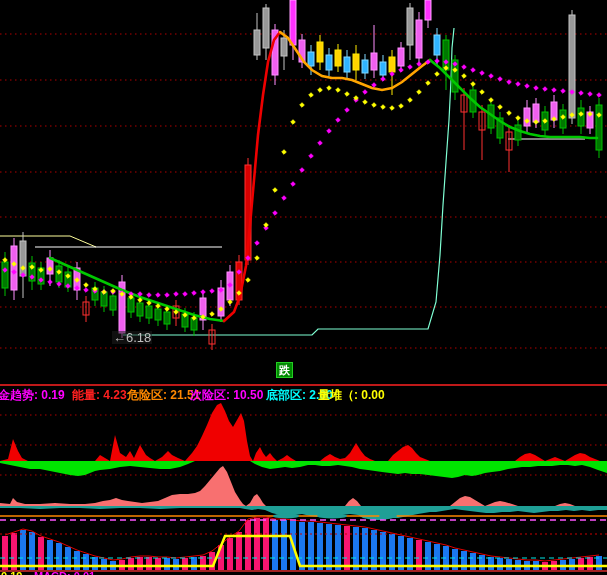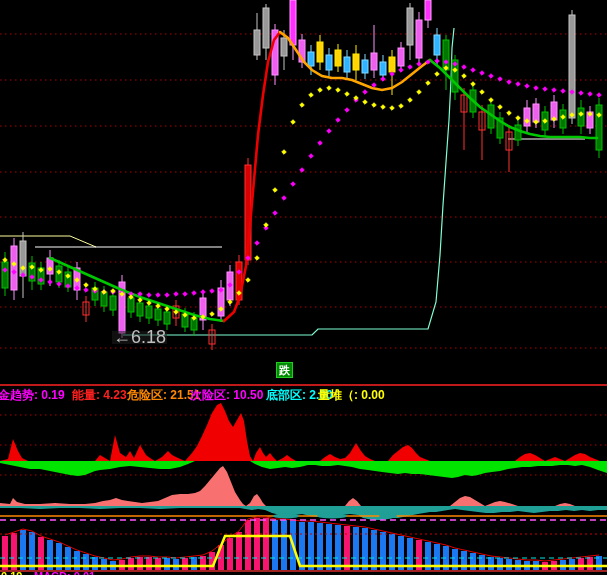--- a/index.html
+++ b/index.html
@@ -3,21 +3,21 @@
 <meta charset="utf-8">
 <style>
   html,body{margin:0;padding:0;background:#000;}
   .screen{position:relative;width:607px;height:575px;background:#000;overflow:hidden;
           font-family:"Liberation Sans", sans-serif;}
   .screen svg{position:absolute;left:0;top:0;}
   .hdr{position:absolute;top:387px;left:0;width:607px;height:15px;white-space:nowrap;}
   .hdr span{position:absolute;top:0;font-size:12px;font-weight:bold;letter-spacing:0px;}
   .badge{position:absolute;left:276px;top:362px;background:#008a00;border:1px solid #2c2;
          color:#fff;font-size:11px;font-weight:bold;padding:0 2px;line-height:14px;}
-  .pricetag{position:absolute;left:112px;top:331px;color:#bfbfbf;font-size:18px;
+  .pricetag{position:absolute;left:112px;top:331px;color:#bfbfbf;font-size:13px;
             background:rgba(30,30,30,.55);padding:0 1px;line-height:13px;}
   .botrow{position:absolute;top:570px;left:0;width:607px;height:5px;overflow:hidden;}
   .botrow span{position:absolute;top:0;font-size:11px;font-weight:bold;}
 </style>
 </head>
 <body>
 
 <div class="screen">
   <svg id="cv" width="607" height="575" viewBox="0 0 607 575">
       <line x1="0" x2="607" y1="34" y2="34" stroke="#b00000" stroke-width="1" stroke-dasharray="1.5 3.5"></line>

